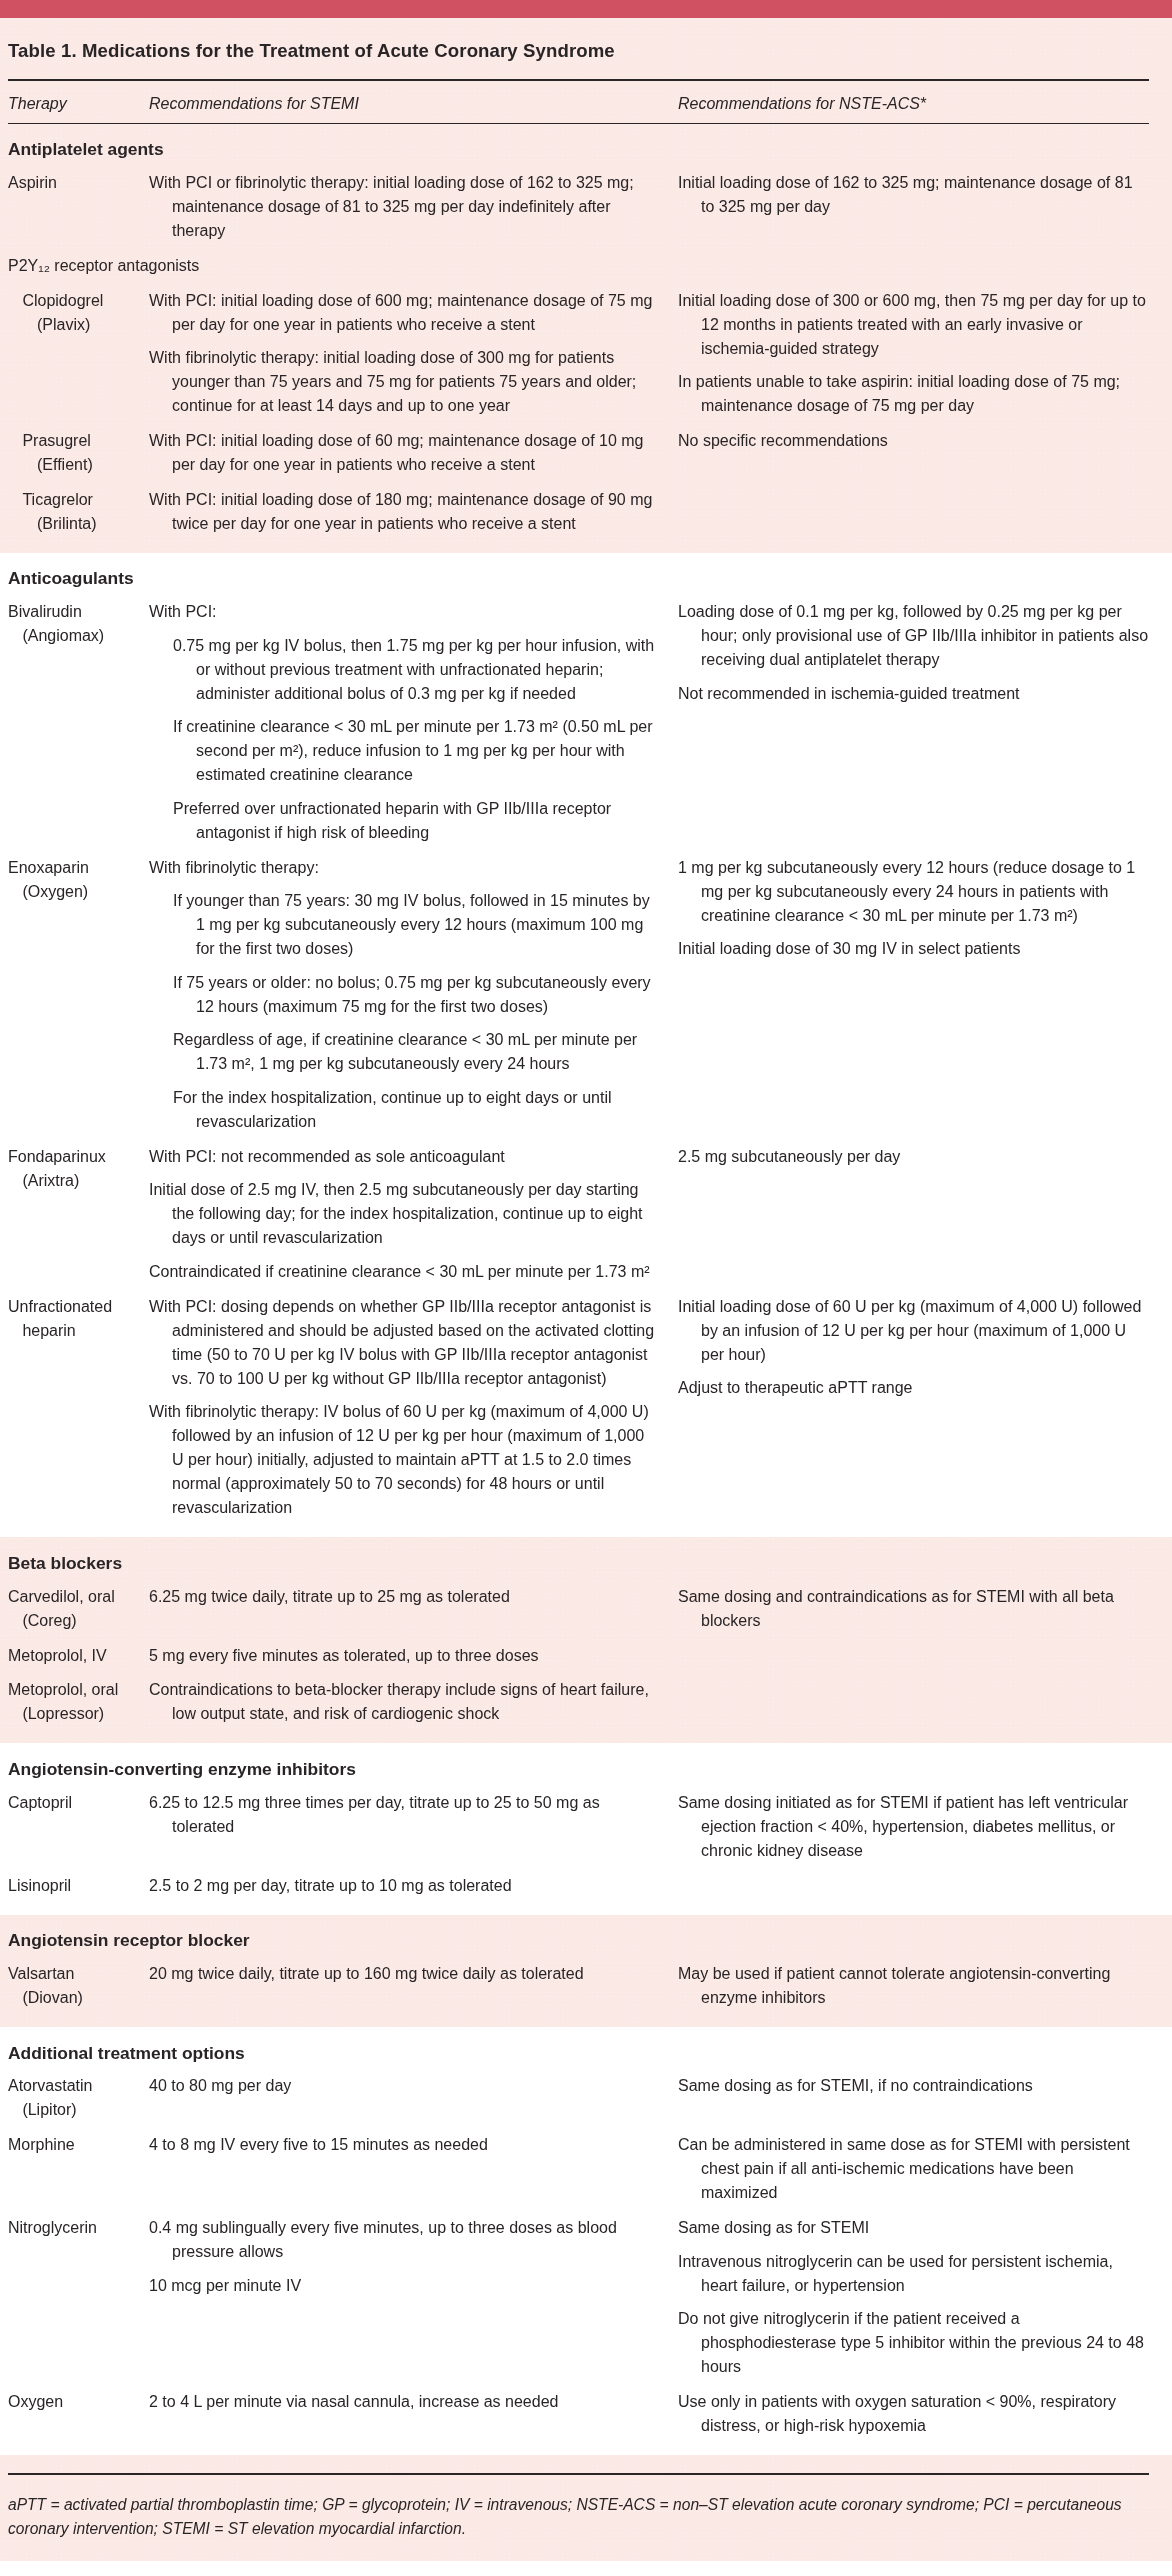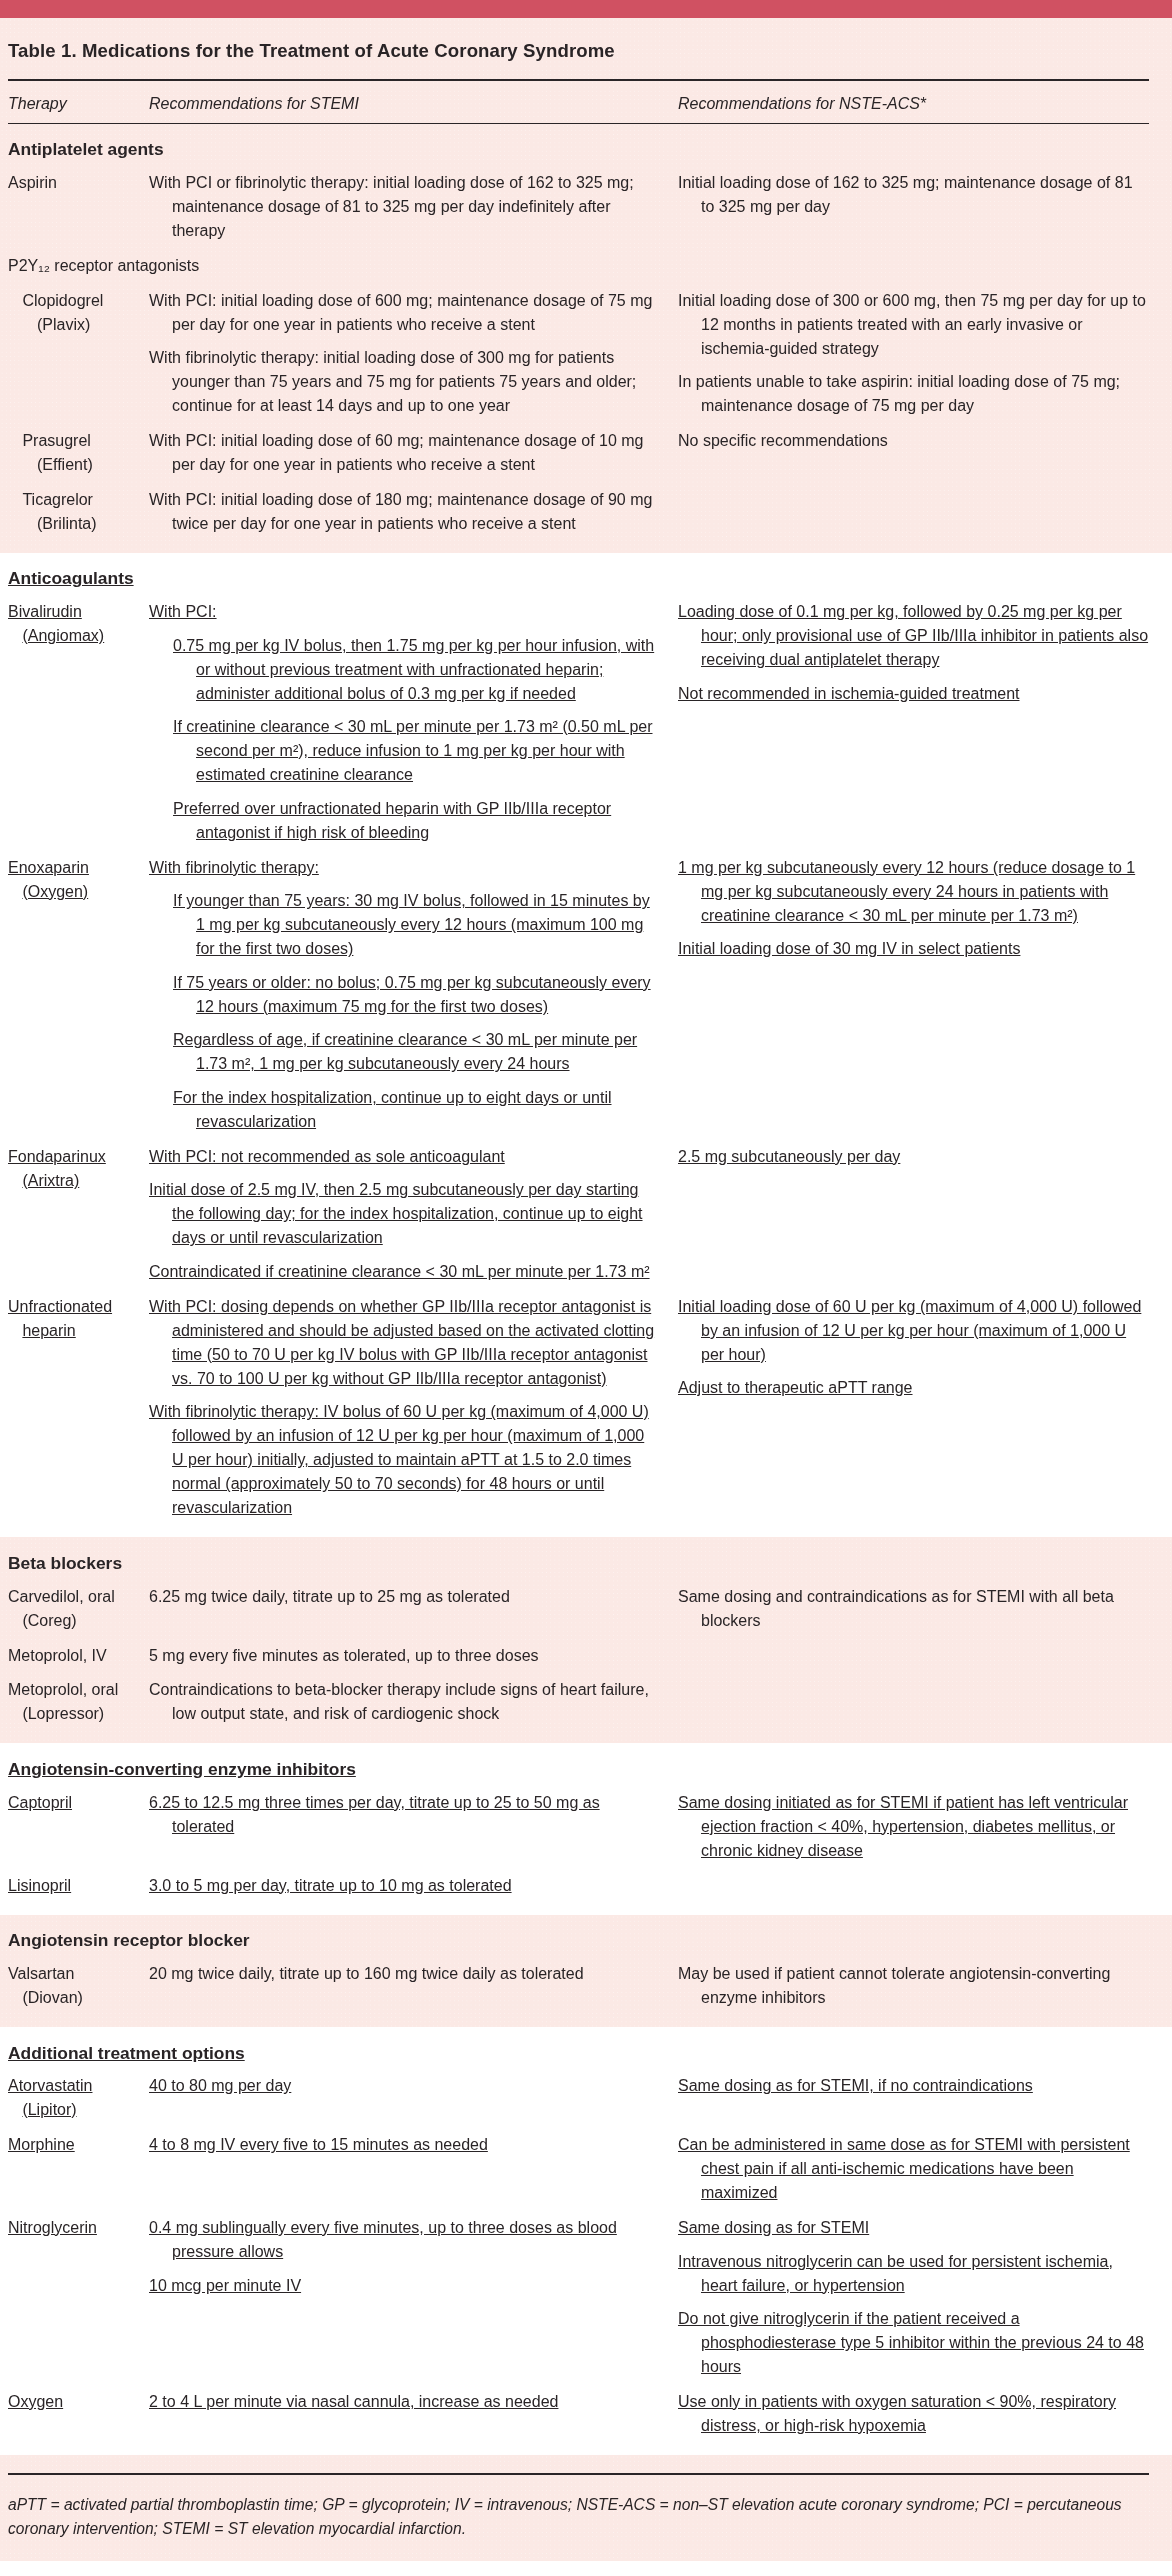--- a/index.html
+++ b/index.html
@@ -8,21 +8,21 @@
     background:#ffffff;
     font-family:"Liberation Sans", sans-serif;
     color:#292426;
   }
   .accent-bar{height:18px;background:#d05162;}
   .tone-pink{
     background-color:#fbe9e5;
     background-image:radial-gradient(rgba(255,255,255,0.45) 0.6px, transparent 0.8px);
     background-size:4.2px 4.2px;
   }
-  .tone-white{background:#ffffff;text-decoration:underline;}
+  .tone-white{background:#ffffff;}
   .pad{padding-left:8px;padding-right:24px;}
   .title{
     font-size:18.6px;font-weight:bold;letter-spacing:0.1px;
     margin:0;padding-top:21.6px;
   }
   .rule-thick{border:0;border-top:2.4px solid #2a2527;margin:17px 0 0 0;}
   .rule-thin{border:0;border-top:1.2px solid #2a2527;margin:0;}
   .colhead-row{
     display:grid;grid-template-columns:141px 529px 1fr;
     font-style:italic;font-size:16px;
@@ -237,21 +237,21 @@
           </div>
           <div class="cell nste">
             <p class="para">Same dosing initiated as for STEMI if patient has left ventricular ejection fraction &lt; 40%, hypertension, diabetes mellitus, or chronic kidney disease</p>
           </div>
         </div>
         <div class="row">
           <div class="cell therapy">
             <div class="drug-name">Lisinopril</div>
           </div>
           <div class="cell stemi">
-            <p class="para">3.0 to 5 mg per day, titrate up to 10 mg as tolerated</p>
+            <p class="para">2.5 to 2 mg per day, titrate up to 10 mg as tolerated</p>
           </div>
           <div class="cell nste"></div>
         </div>
       </div>
     </section>
     <section class="band tone-pink">
       <div class="pad">
         <h2 class="section-header">Angiotensin receptor blocker</h2>
         <div class="row">
           <div class="cell therapy">

